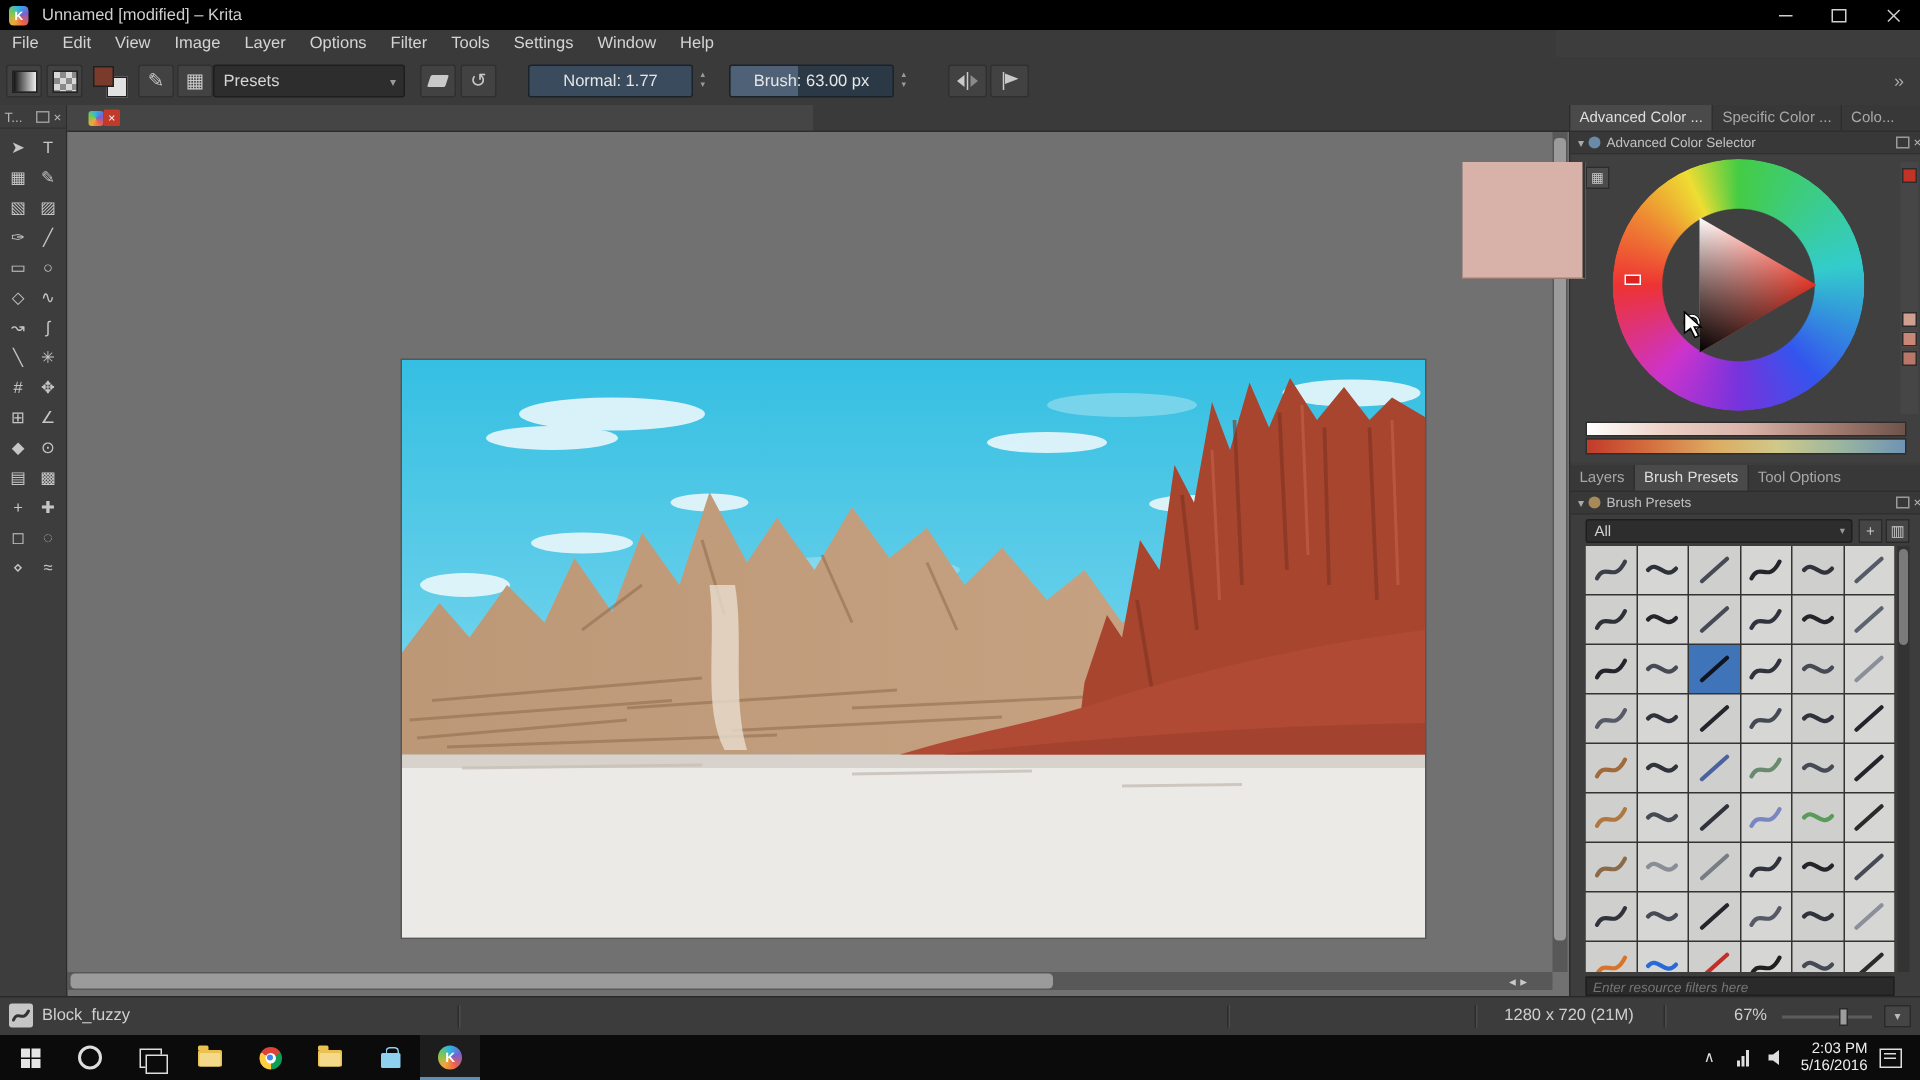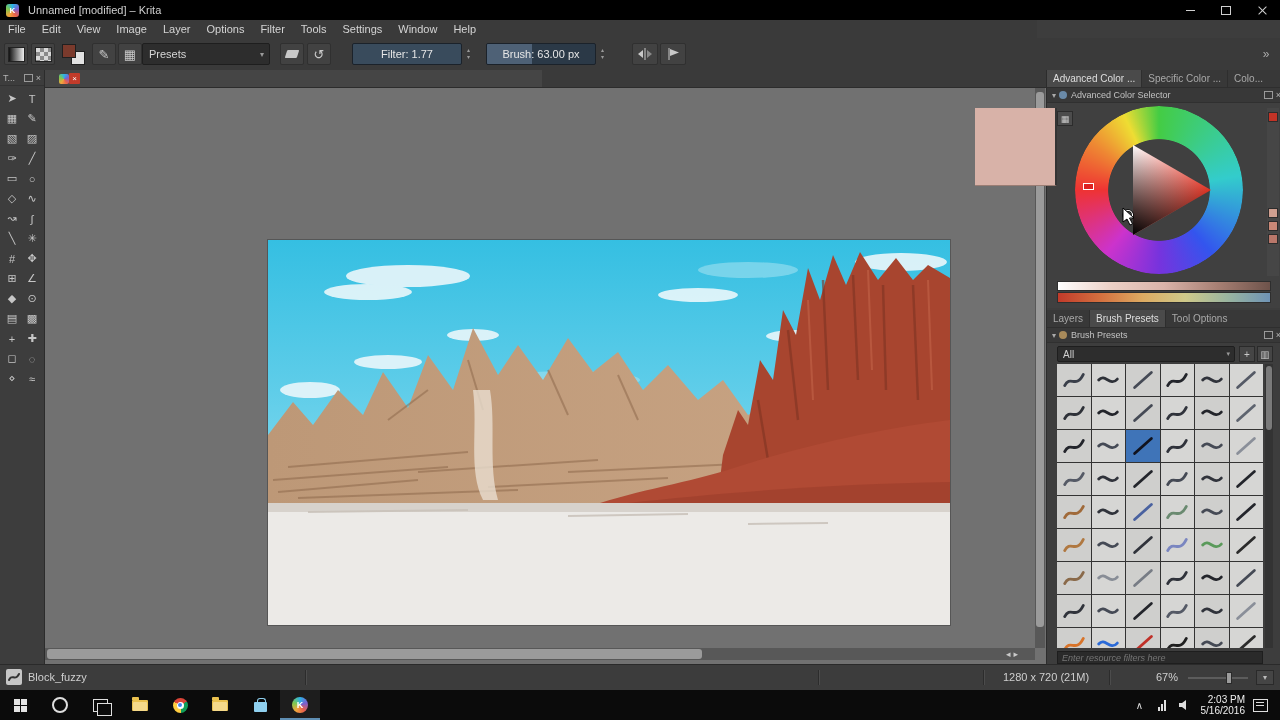--- a/index.html
+++ b/index.html
@@ -200,21 +200,21 @@
       <span class="lbl">Presets</span>
       <span class="arr">▾</span>
     </div>
     <div id="eraser-btn" class="tb tb-btn">
         <div class="er"></div>
       </div>
     <div id="reload-btn" class="tb tb-btn icon-btn">
         <span>↺</span>
       </div>
     <div id="opacity-slider" class="kslider">
-      <span>Filter:</span>&nbsp;
+      <span>Normal:</span>&nbsp;
       <span>1.77</span>
     </div>
     <div id="spin-opacity" class="tb spin">
       <span>▴</span>
       <span>▾</span>
     </div>
     <div id="size-slider" class="kslider">
       <div class="fill" style="width:42%;"></div>
       <span>Brush:</span>&nbsp;
       <span>63.00 px</span>

